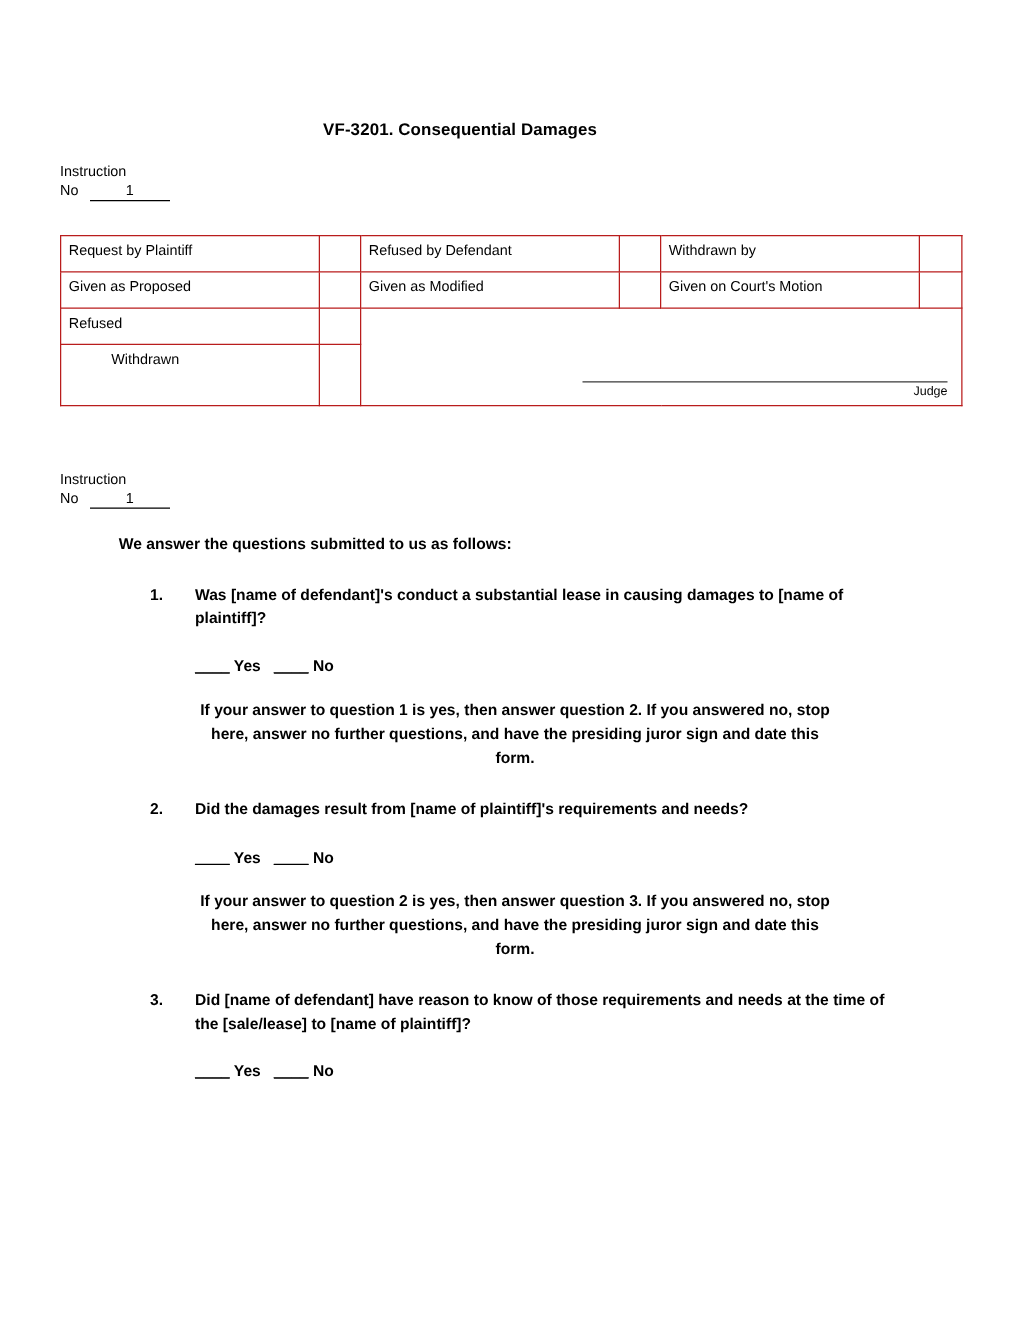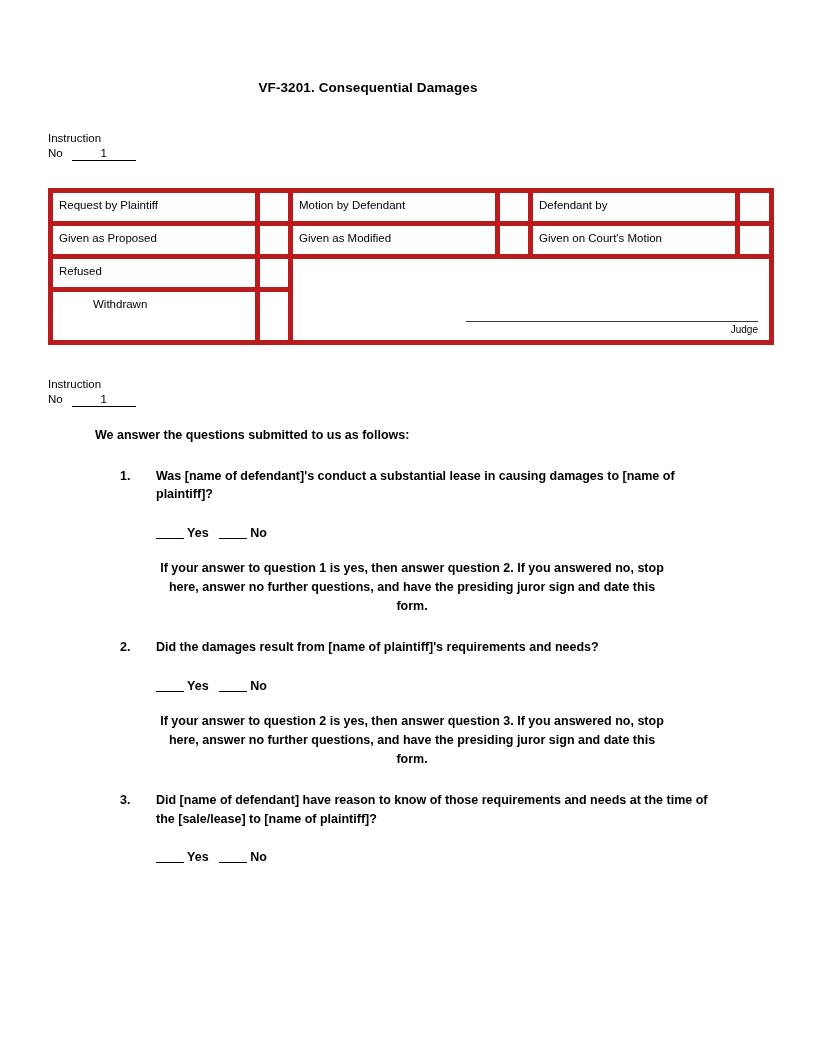--- a/index.html
+++ b/index.html
@@ -19,21 +19,21 @@
   .page {
     position: absolute;
     inset: 0;
     background: #ffffff;
   }
 
   
   .doc-title {
     position: absolute;
     left: 0;
-    top: 80px;
+    top: 96px;
     width: 736px;
     text-align: center;
     font-size: 13.5px;
     font-weight: bold;
     letter-spacing: 0.1px;
   }
 
   
   .instruction-block {
     position: absolute;
@@ -67,21 +67,21 @@
   .disposition-table {
     position: absolute;
     left: 48px;
     top: 188px;
     width: 721px;
     border-collapse: collapse;
     table-layout: fixed;
     font-size: 11.5px;
   }
   .disposition-table td {
-    border: 5px solid #b91c1c;
+    border: 1px solid #b91c1c;
     padding: 6px 0 6px 6px;
     vertical-align: top;
     height: 16px;
   }
   .disposition-table td.check {
     padding: 0;
   }
   .col-label-1 { width: 207px; }
   .col-check-1 { width: 33px; }
   .col-label-2 { width: 207px; }
@@ -193,23 +193,23 @@
         <col class="col-check-1">
       <col class="col-label-2">
         <col class="col-check-2">
       <col class="col-label-3">
         <col class="col-check-3">
     </colgroup>
     <tbody>
       <tr>
         <td>Request by Plaintiff</td>
         <td class="check"></td>
-        <td>Motion by Defendant</td>
-        <td class="check"></td>
-        <td>Defendant by</td>
+        <td>Refused by Defendant</td>
+        <td class="check"></td>
+        <td>Withdrawn by</td>
         <td class="check"></td>
       </tr>
       <tr>
         <td>Given as Proposed</td>
         <td class="check"></td>
         <td>Given as Modified</td>
         <td class="check"></td>
         <td>Given on Court's Motion</td>
         <td class="check"></td>
       </tr>

